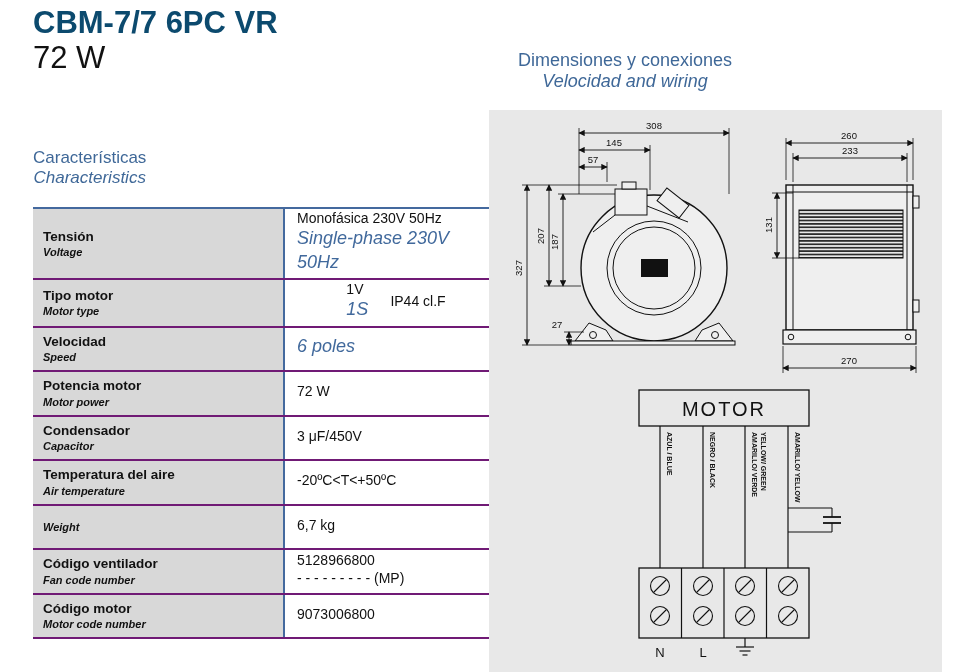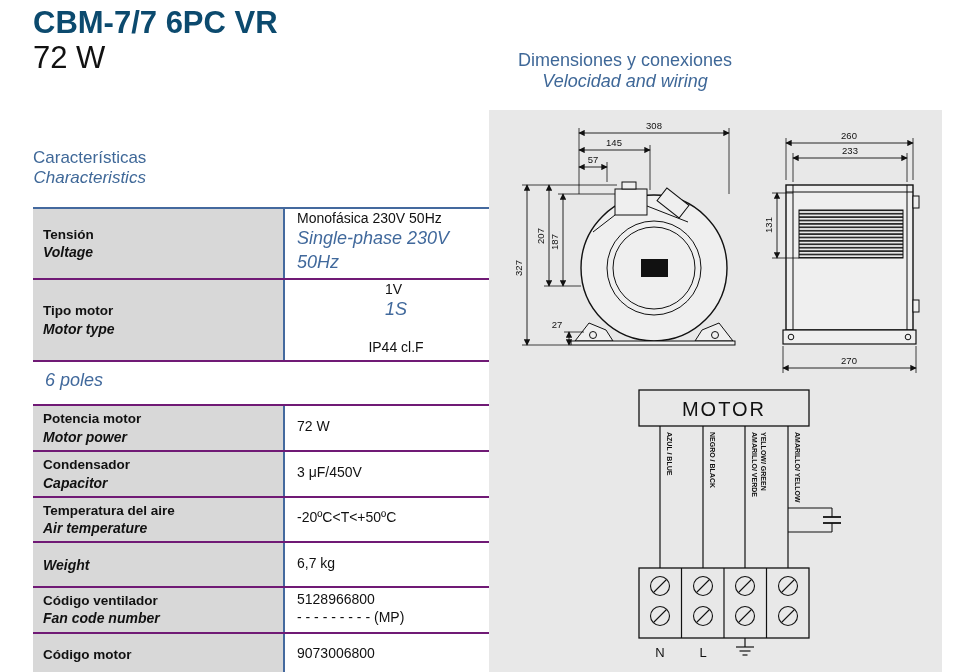--- a/index.html
+++ b/index.html
@@ -25,25 +25,25 @@
   
   .char-table{
     position:absolute;left:33px;top:207px;width:470px;
     border-top:2px solid #44699e;
   }
   .row{display:flex;border-bottom:2px solid #701a75;min-height:42.5px;}
   .cell{display:flex;flex-direction:column;justify-content:center;}
   .label{width:232px;background:#d8d8d8;border-right:2px solid #44699e;padding:4px 8px 4px 10px;}
   .value{flex:1;padding:0 8px 4px 12px;background:#fff;}
   .l-es{font-size:13.5px;font-weight:bold;color:#111;line-height:1.3;}
-  .l-en{font-size:14px;font-weight:bold;font-style:italic;color:#111;line-height:1.3;}
+  .l-en{font-size:11px;font-weight:bold;font-style:italic;color:#111;line-height:1.3;}
   .v{font-size:14px;color:#111;line-height:1.3;}
   .v-en{font-size:18px;color:#41699c;font-style:italic;line-height:1.3;}
   .v-bold{font-weight:normal;}
-  .value-split{flex-direction:column;align-items:center;gap:16px;}
+  .value-split{flex-direction:row;align-items:center;gap:22px;}
   .value-split .stack{display:flex;flex-direction:column;justify-content:center;}
 
   
   .drawing-panel{
     position:absolute;left:489px;top:110px;width:453px;height:562px;
     background:#e8e8e8;
   }
   svg text{font-family:"Liberation Sans","DejaVu Sans",sans-serif;}
   .dimtxt{font-size:9.5px;fill:#111;}
   .wiretxt{font-size:7px;font-weight:bold;fill:#111;}
@@ -89,20 +89,24 @@
     <div class="cell value value-split">
       <div class="stack">
         <div class="v">1V</div>
         <div class="v-en">1S</div>
       </div>
       <div class="v">IP44 cl.F</div>
     </div>
   </div>
 
   <div class="row">
+    <div class="cell label">
+      <div class="l-es">Velocidad</div>
+      <div class="l-en">Speed</div>
+    </div>
     <div class="cell value">
       <div class="v-en">6 poles</div>
     </div>
   </div>
 
   <div class="row">
     <div class="cell label">
       <div class="l-es">Potencia motor</div>
       <div class="l-en">Motor power</div>
     </div>
@@ -148,20 +152,21 @@
     </div>
     <div class="cell value">
       <div class="v v-bold">5128966800</div>
       <div class="v v-bold">- - - - - - - - - (MP)</div>
     </div>
   </div>
 
   <div class="row">
     <div class="cell label">
       <div class="l-es">Código motor</div>
+      <div class="l-en">Motor code number</div>
     </div>
     <div class="cell value">
       <div class="v v-bold">9073006800</div>
     </div>
   </div>
 
 </div>
 
 <div class="drawing-panel">
 <svg width="453" height="562" viewBox="0 0 453 562">

